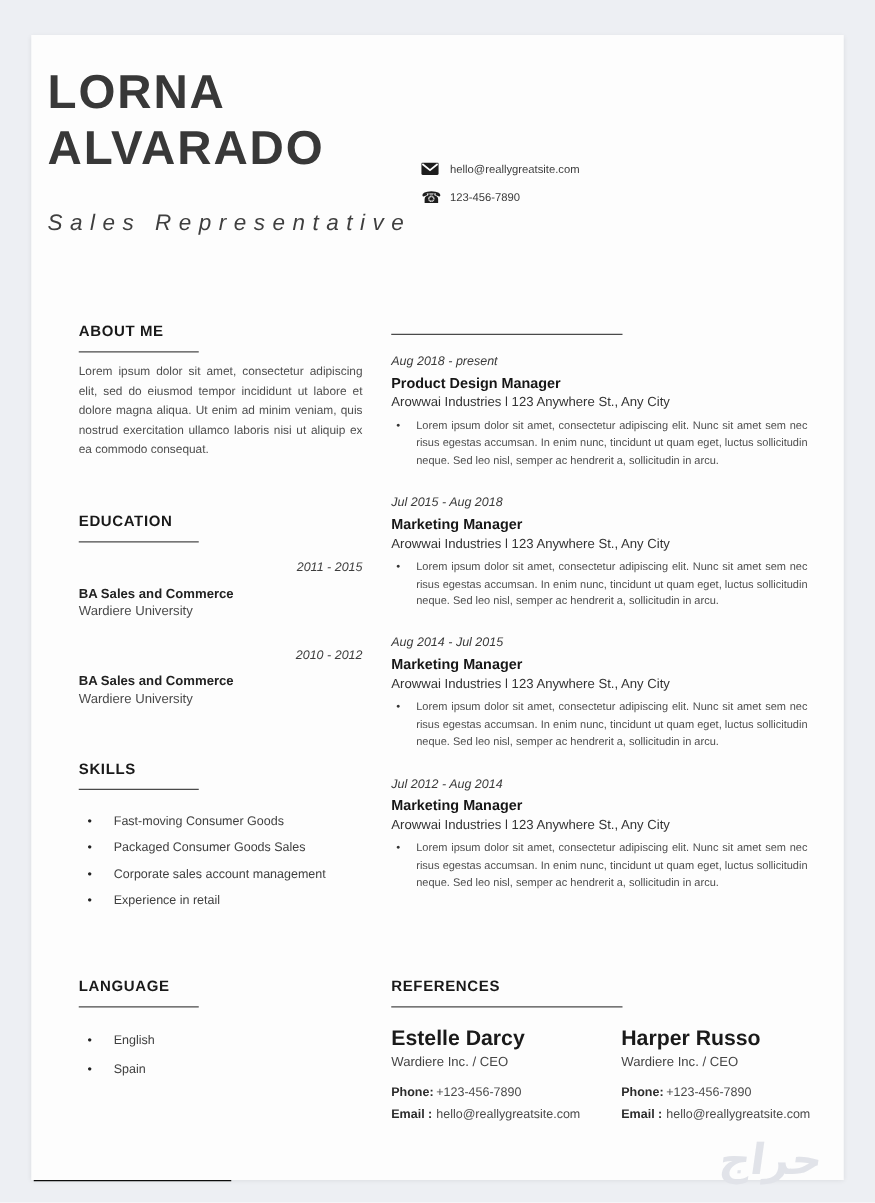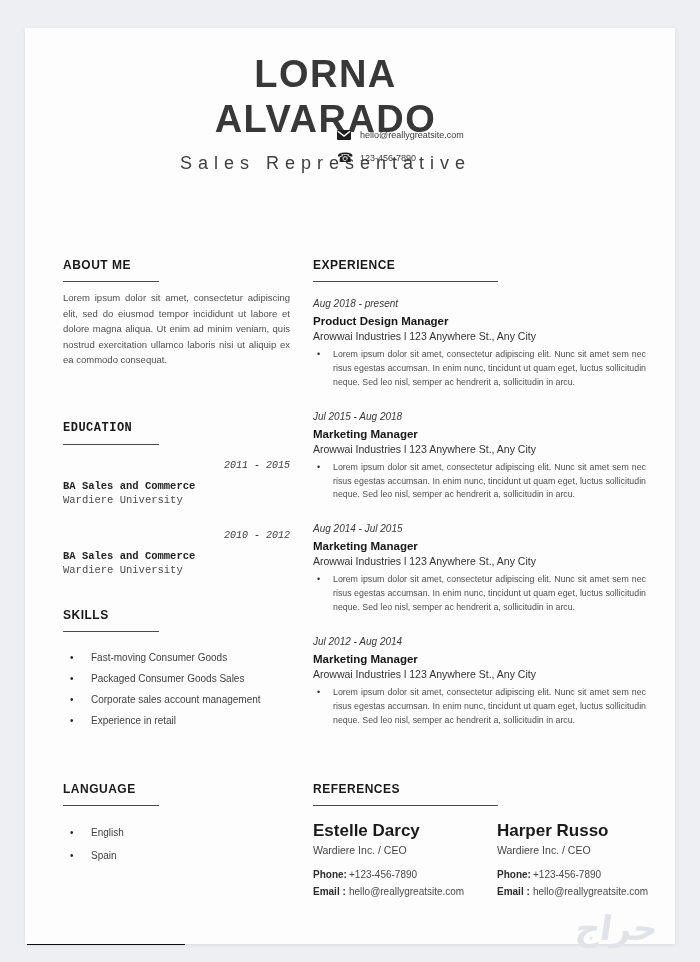--- a/index.html
+++ b/index.html
@@ -18,37 +18,37 @@
   .tr-h1{left:513px;top:28px;width:160px;height:5px;}
   .tr-h2{left:513px;top:43px;width:160px;height:5px;}
   .tr-v1{left:653px;top:28px;width:5px;height:160px;}
   .tr-v2{left:668px;top:28px;width:5px;height:160px;}
   .bl-v1{left:29px;top:784px;width:5px;height:158px;}
   .bl-v2{left:43px;top:784px;width:5px;height:158px;}
   .bl-h1{left:27px;top:925px;width:158px;height:5px;}
   .bl-h2{left:27px;top:940px;width:158px;height:5px;}
 
   
-  .header{position:absolute;left:38px;top:52px;width:575px;text-align:center;}
+  .header{position:absolute;left:38px;top:52px;width:575px;}
   .name{
     font-size:38px;font-weight:800;letter-spacing:1.5px;line-height:1.18;
     color:#383838;margin:0;
   }
   .subtitle{
-    margin-top:11px;font-size:18px;letter-spacing:6px;color:#3f3f3f;font-weight:400;
+    margin-top:26px;font-size:18px;letter-spacing:6px;color:#3f3f3f;font-weight:400;font-style:italic;
   }
   .contact{position:absolute;left:337px;top:130px;font-size:9px;color:#3b3b3b;}
   .contact-row{display:flex;align-items:center;margin-bottom:11px;}
   .contact-row .cicon{width:15px;margin-right:8px;display:flex;align-items:center;}
   .phone-glyph{font-size:13px;line-height:1;color:#1d1d1d;}
 
   
   .section{position:absolute;}
   .sec-about{left:63px;top:258px;width:227px;}
-  .sec-education{left:63px;top:421px;width:227px;font-family:Liberation Mono, monospace;}
+  .sec-education{left:63px;top:410px;width:227px;}
   .sec-skills{left:63px;top:592px;width:227px;margin-top:16px;}
   .sec-language{left:63px;top:782px;width:227px;}
   .sec-experience{left:313px;top:258px;width:333px;}
   .sec-references{left:313px;top:782px;width:333px;}
 
   .sec-head{font-size:12px;font-weight:700;letter-spacing:0.5px;color:#191919;margin:0;}
   .rule{border-bottom:1.5px solid #4a4a4a;margin-top:9px;}
   .rule-short{width:96px;}
   .rule-long{width:185px;}
 
@@ -181,21 +181,20 @@
       <span>English</span>
     </div>
     <div class="plain-item lang-item">
       <span class="blt">•</span>
       <span>Spain</span>
     </div>
   </div>
 </div>
 
 <div class="section sec-experience">
-  <h2 class="sec-head">EXPERIENCE</h2>
   <div class="rule rule-long"></div>
   <div class="exp-list">
 
     <div class="exp-item">
       <div class="exp-dates">Aug 2018 - present</div>
       <div class="exp-title">Product Design Manager</div>
       <div class="exp-company">Arowwai Industries l 123 Anywhere St., Any City</div>
       <div class="exp-desc">
         <span class="blt">•</span>
         <span class="txt">Lorem ipsum dolor sit amet, consectetur adipiscing elit. Nunc sit amet sem nec risus egestas accumsan. In enim nunc, tincidunt ut quam eget, luctus sollicitudin neque. Sed leo nisl, semper ac hendrerit a, sollicitudin in arcu.</span>

